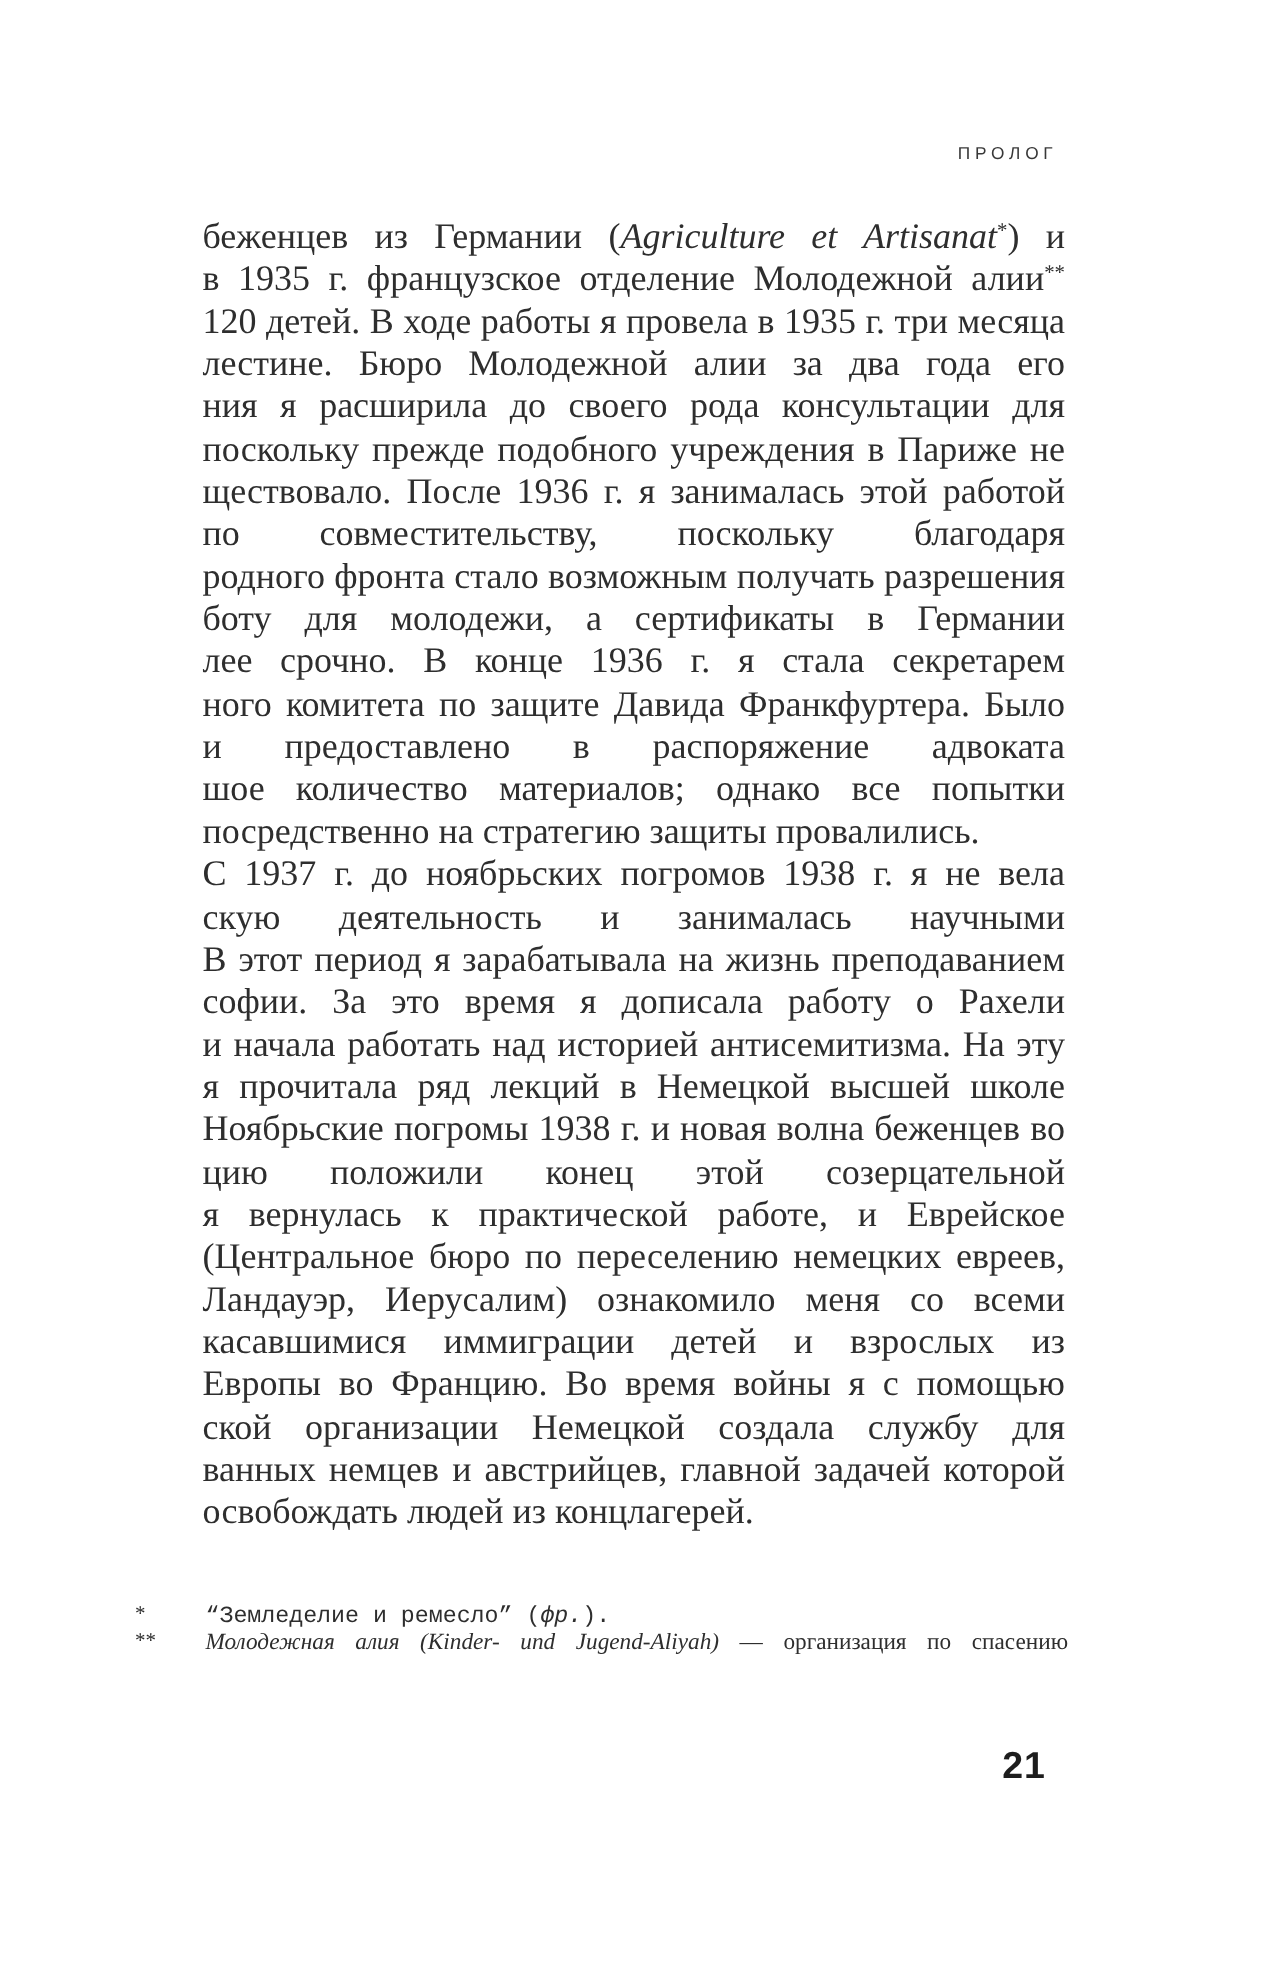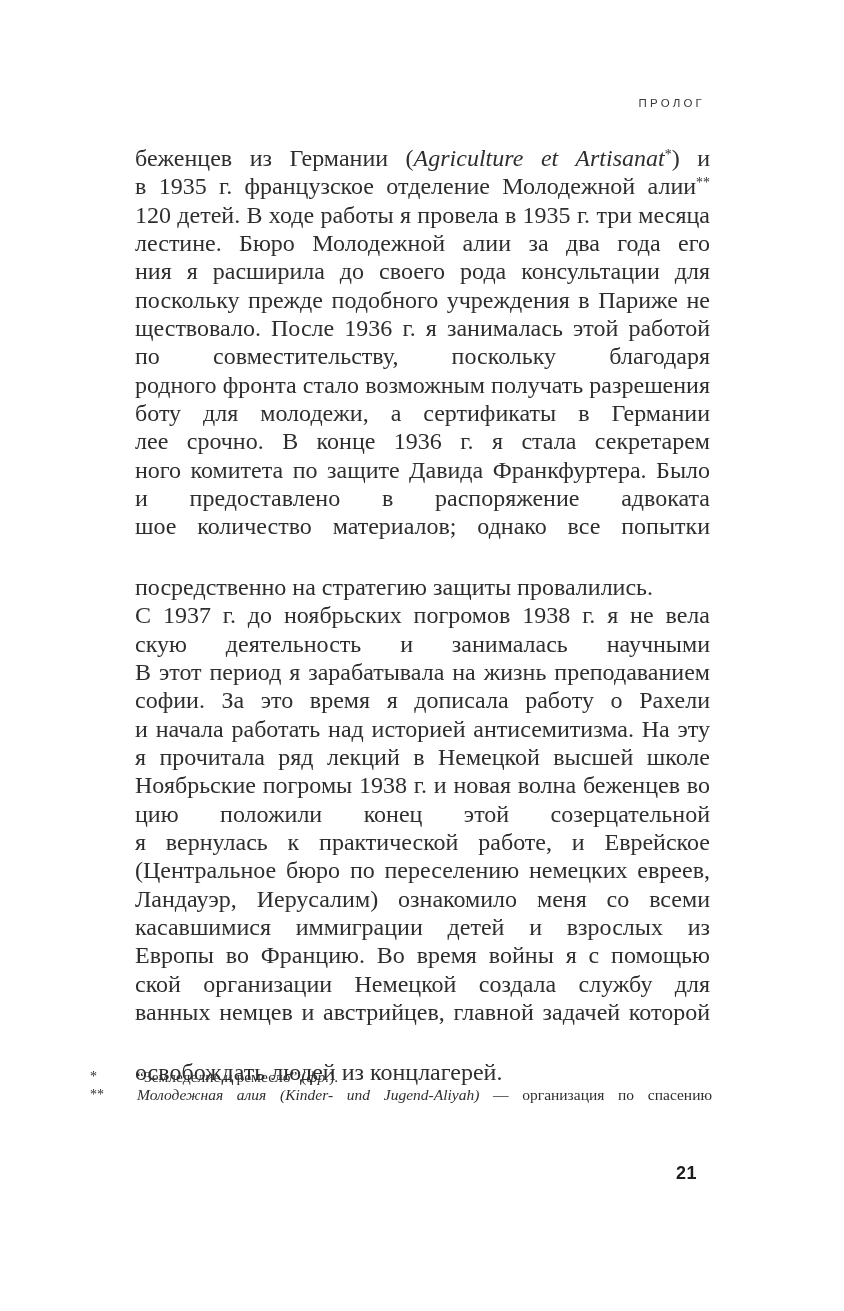--- a/index.html
+++ b/index.html
@@ -13,39 +13,39 @@
     font-size:11.5px; letter-spacing:3.2px; color:#383838; font-weight:500;margin-left:22px;
   }
   .body-text {
     position:absolute; left:135px; top:144px; width:575px;
     font-size:24px; line-height:28.35px; color:#2e2e2e;
   }
   .line {
     height:28.35px; overflow:hidden;
     text-align:justify; text-align-last:justify;
   }
-  .line.last { text-align-last:left;margin-top:32px; }
+  .line.last { text-align-last:left; }
   .it { font-style:italic; }
   sup.mark {
     font-size:0.58em; line-height:0; position:relative; top:-0.52em;
     vertical-align:baseline; letter-spacing:0;
   }
   .footnotes {
     position:absolute; left:90px; top:1068px; width:622px;
     font-size:15.5px; line-height:18px; color:#2e2e2e;
   }
   .fn { display:flex; }
   .fn-marker { flex:0 0 47px; width:47px; font-size:14px; }
   .fn-text { flex:1; }
   .fn-line { text-align:justify; text-align-last:justify; }
-  .fn-line.last { text-align-last:left; }
+  .fn-line.last { text-align-last:left;font-family:Liberation Mono, monospace; }
   .page-number {
     position:absolute; top:1163px; right:147px;
     font-family:"Liberation Sans", sans-serif; font-weight:bold;
-    font-size:18px; color:#1d1d1d; letter-spacing:0.5px;
+    font-size:25px; color:#1d1d1d; letter-spacing:0.5px;
   }
 </style>
 </head>
 <body>
 
 <div class="page">
   <div class="running-header">ПРОЛОГ</div>
   <div class="body-text">
       <div class="line"><span>беженцев из Германии (</span><span class="it">Agriculture et Artisanat</span><sup class="mark">*</sup><span>) и основала</span></div>
       <div class="line"><span>в 1935 г. французское отделение Молодежной алии</span><sup class="mark">**</sup><span> для детей</span></div>

